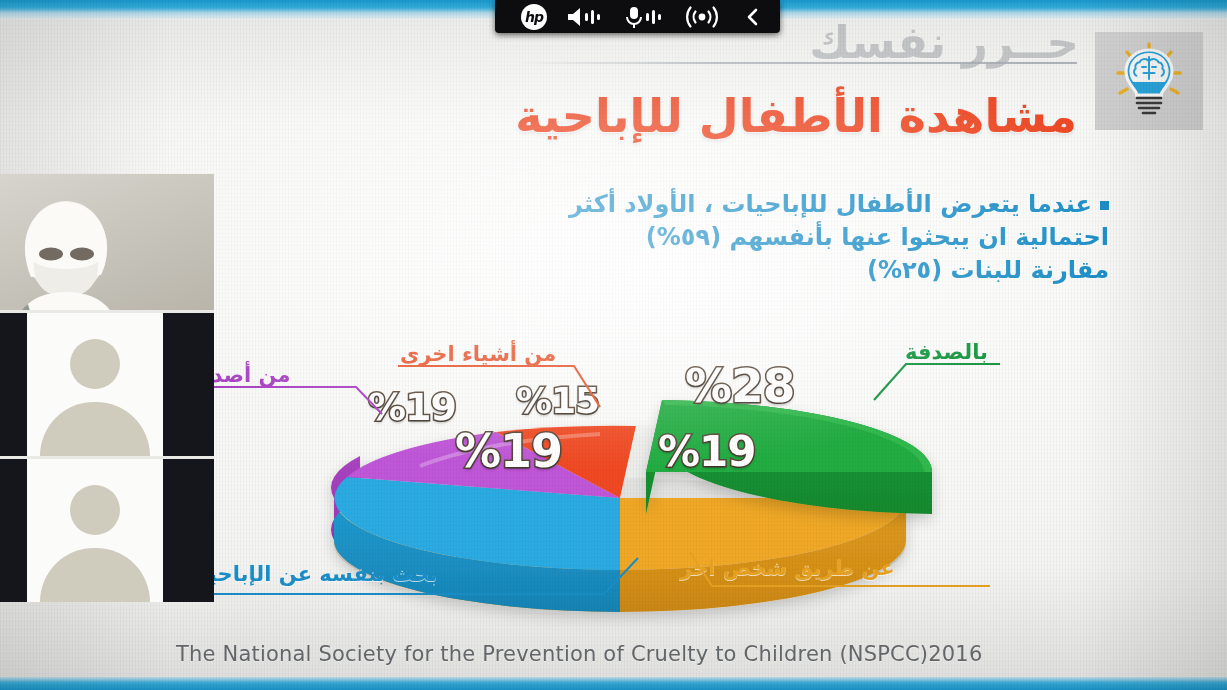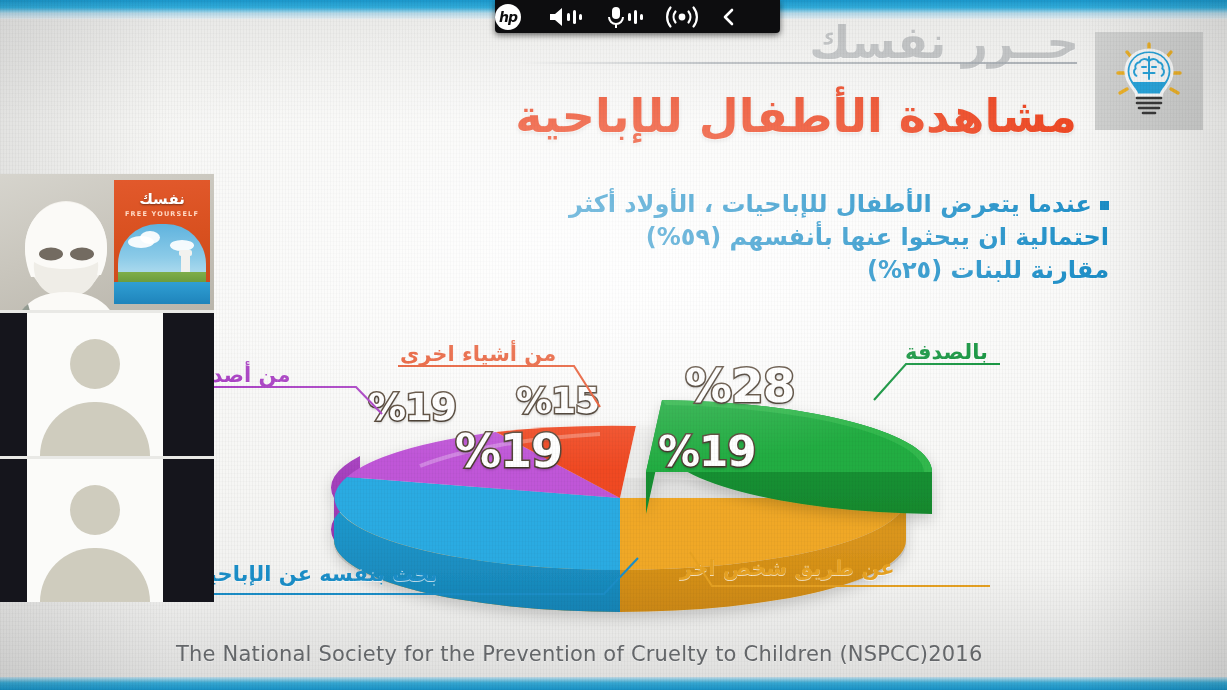--- a/index.html
+++ b/index.html
@@ -150,21 +150,21 @@
   
   .hp-bar{
     position:absolute;left:495px;top:0;width:285px;height:33px;
     background:#0d0d0f;
     border-radius:0 0 4px 4px;
     display:flex;align-items:center;
     box-shadow:0 2px 6px rgba(0,0,0,.6);
     z-index:40;
   }
   .hp-item{
-    height:33px;display:flex;align-items:center;justify-content:flex-start;
+    height:33px;display:flex;align-items:center;justify-content:flex-end;
     cursor:pointer;
   }
   .hp-logo{width:52px;}
   .hp-ic{width:58px;}
   .hp-chev{width:40px;}
   .hp-logo-circle{
     width:26px;height:26px;border-radius:50%;
     background:#fff;display:flex;align-items:center;justify-content:center;
     font-style:italic;font-weight:700;font-size:14px;color:#0d0d0f;
     letter-spacing:-1px;line-height:1;
@@ -445,32 +445,20 @@
       <svg class="cam-person" viewBox="0 0 150 150" aria-hidden="true">
         <ellipse cx="72" cy="58" rx="41" ry="47" fill="#f3f1ec"></ellipse>
         <path d="M31 58c0-26 18-46 41-46s41 20 41 46c0 10-2 19-6 27l-70 2c-4-9-6-19-6-29z" fill="#fbfaf7"></path>
         <path d="M40 72c8 5 18 7 32 7s24-2 32-7c1 10-2 20-8 26-7 7-17 10-24 10s-17-3-24-10c-6-6-9-16-8-26z" fill="#efede7"></path>
         <ellipse cx="57" cy="64" rx="12" ry="6.5" fill="#5b5147" opacity=".85"></ellipse>
         <ellipse cx="88" cy="64" rx="12" ry="6.5" fill="#5b5147" opacity=".85"></ellipse>
         <path d="M18 150c2-32 22-48 54-48s52 16 54 48z" fill="#fbfaf7"></path>
         <path d="M18 150c1-16 6-28 16-36l10 36z" fill="#3a4a3c" opacity=".55"></path>
       </svg>
 
-      <div class="poster">
-        <div class="poster-title">نفسك</div>
-        <div class="poster-sub">FREE YOURSELF</div>
-        <div class="poster-sky">
-          <div class="poster-cloud" style="left:10px;top:12px;width:26px;height:12px;"></div>
-          <div class="poster-cloud" style="left:22px;top:7px;width:20px;height:13px;"></div>
-          <div class="poster-cloud" style="left:52px;top:16px;width:24px;height:11px;"></div>
-          <div class="poster-tower"></div>
-        </div>
-        <div class="poster-grass"></div>
-        <div class="poster-blue"></div>
-      </div>
     </div>
 
     <div class="vc-seam" style="top:136px;"></div>
 
     <div class="vc-tile t1">
       <div class="tile-bar l"></div>
       <div class="tile-bar r"></div>
       <div class="tile-avatar">
         <div class="av-head"></div>
         <div class="av-body"></div>

